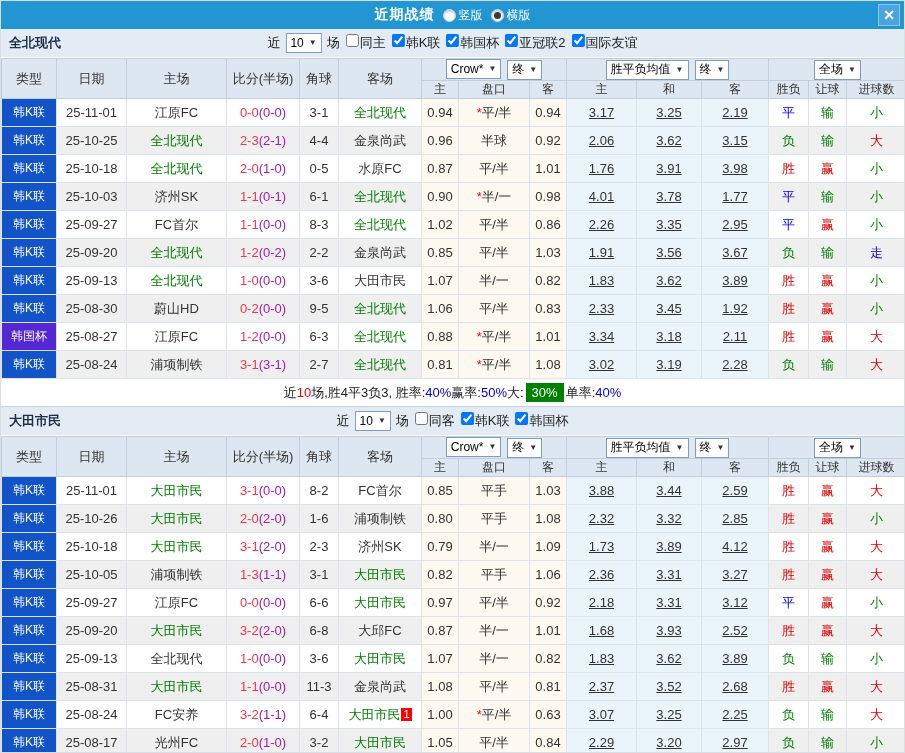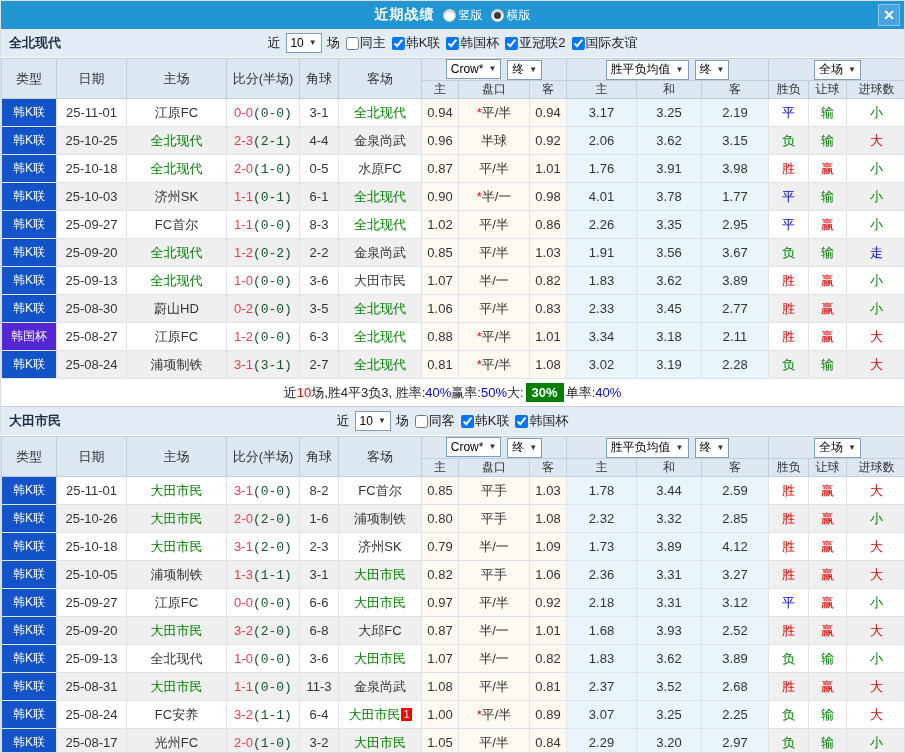--- a/index.html
+++ b/index.html
@@ -10,50 +10,50 @@
   .titlebar .title{font-weight:bold;font-size:14px;letter-spacing:1px;}
   .radio-opt{display:inline-flex;align-items:center;gap:3px;margin-left:8px;font-size:12px;cursor:pointer;}
   .radio-dot{width:11px;height:11px;border-radius:50%;background:#fff;border:1px solid #cfd6dd;box-shadow:inset 0 1px 2px rgba(0,0,0,.3);position:relative;display:inline-block;}
   .radio-dot.sel::after{content:"";position:absolute;left:2px;top:2px;right:2px;bottom:2px;border-radius:50%;background:#3a3a3a;}
   .close-btn{position:absolute;right:4px;top:3px;width:22px;height:22px;background:#4aa4dd;border:1px solid #8cc6ea;color:#fff;font-weight:bold;font-size:14px;line-height:20px;text-align:center;cursor:pointer;padding:0;}
   
   .team-bar{height:28px;background:#e3ecf5;position:relative;display:flex;align-items:center;border-bottom:1px solid #fff;border-top:1px solid #cfd8e2;}
   .team-bar:first-of-type{border-top:none;}
   .team-name{font-weight:bold;color:#1f2f4a;font-size:13px;padding-left:8px;}
   .filter{position:absolute;left:50%;transform:translateX(-50%);display:flex;align-items:center;gap:2px;font-size:13px;color:#222;white-space:nowrap;}
-  .filter label{display:inline-flex;align-items:center;cursor:pointer;}
+  .filter label{display:inline-flex;cursor:pointer;}
   .filter input[type=checkbox]{width:13px;height:13px;margin:0 1px 0 4px;}
   .select-box{display:inline-flex;align-items:center;background:#fff;border:1px solid #7f9db9;padding:0 4px;height:18px;font-size:12px;color:#000;gap:5px;margin:0 3px;cursor:pointer;}
   .select-box .arr{font-size:8px;line-height:1;color:#333;}
   
   table{border-collapse:collapse;table-layout:fixed;width:905px;font-size:13px;}
   th{background:#dde7f1;font-weight:normal;color:#333;border:1px solid #c2cedb;padding:0;}
   tr.h1 th{height:21px;}
   tr.h2 th{height:17px;font-size:12px;}
   td{border:1px solid #dde3ea;text-align:center;height:27px;padding:0;color:#333;overflow:hidden;white-space:nowrap;}
   tbody tr:nth-child(even) td{background:#efefef;}
   td.type{background:var(--league-bg,#1254c8);color:#fff;font-size:12px;}
   td.type.cup{background:var(--cup-bg,#5426d4);}
   tbody tr:nth-child(even) td.type{background:var(--league-bg,#1254c8);}
   tbody tr:nth-child(even) td.type.cup{background:var(--cup-bg,#5426d4);}
   td.beige{background:#fdf9f0 !important;}
-  td.lblue{background:#e9f4fb !important;}
+  td.lblue{background:#e9f4fb !important;text-decoration:underline;}
   .hl{color:var(--hl-green,#008000);}
   .ft{color:#f5364a;}
-  .ht{color:#14532d;font-family:Liberation Mono, monospace;}
+  .ht{color:#a21caf;}
   .star{color:#f00;}
   .o-red{color:#e00000;}
   .o-blue{color:#0000e6;}
   .o-green{color:#008000;}
   .badge1{background:#f00;color:#fff;font-size:11px;line-height:13px;padding:0 2px;margin-left:1px;display:inline-block;vertical-align:1px;}
   
   .summary{height:27px;border-bottom:1px solid #c9d2dc;display:flex;align-items:center;justify-content:center;font-size:13px;color:#222;background:#fff;}
   .summary .blue{color:#0000e6;}
   .summary .red{color:#f00;}
-  .summary .green-badge{background:#008000;color:#fff;font-weight:bold;padding:2px 6px;margin:0 2px;}
+  .summary .green-badge{background:#008000;color:#fff;font-weight:normal;padding:2px 6px;margin:0 2px;}
 </style>
 </head>
 <body>
 
 <div class="app">
   <div class="titlebar">
     <span class="title">近期战绩</span>
     <span class="radio-opt">
       <span class="radio-dot"></span>
       <span>竖版</span>
@@ -272,28 +272,28 @@
               <td class="lblue">3.89</td>
               <td class="o-red">胜</td>
               <td class="o-red">赢</td>
               <td class="o-green">小</td>
             </tr>
             <tr>
               <td class="type">韩K联</td>
               <td>25-08-30</td>
               <td class="">蔚山HD</td>
               <td><span class="ft">0-2</span><span class="ht">(0-0)</span></td>
-              <td>3-5</td>
+              <td>9-5</td>
               <td class="hl">全北现代</td>
               <td class="beige">1.06</td>
               <td class="beige">平/半</td>
               <td class="beige">0.83</td>
               <td class="lblue">2.33</td>
               <td class="lblue">3.45</td>
-              <td class="lblue">2.77</td>
+              <td class="lblue">1.92</td>
               <td class="o-red">胜</td>
               <td class="o-red">赢</td>
               <td class="o-green">小</td>
             </tr>
             <tr>
               <td class="type cup">韩国杯</td>
               <td>25-08-27</td>
               <td class="">江原FC</td>
               <td><span class="ft">1-2</span><span class="ht">(0-0)</span></td>
               <td>6-3</td>
@@ -425,21 +425,21 @@
             <tr>
               <td class="type">韩K联</td>
               <td>25-11-01</td>
               <td class="hl">大田市民</td>
               <td><span class="ft">3-1</span><span class="ht">(0-0)</span></td>
               <td>8-2</td>
               <td class="">FC首尔</td>
               <td class="beige">0.85</td>
               <td class="beige">平手</td>
               <td class="beige">1.03</td>
-              <td class="lblue">1.78</td>
+              <td class="lblue">3.88</td>
               <td class="lblue">3.44</td>
               <td class="lblue">2.59</td>
               <td class="o-red">胜</td>
               <td class="o-red">赢</td>
               <td class="o-red">大</td>
             </tr>
             <tr>
               <td class="type">韩K联</td>
               <td>25-10-26</td>
               <td class="hl">大田市民</td>
@@ -560,21 +560,21 @@
             </tr>
             <tr>
               <td class="type">韩K联</td>
               <td>25-08-24</td>
               <td class="">FC安养</td>
               <td><span class="ft">3-2</span><span class="ht">(1-1)</span></td>
               <td>6-4</td>
               <td class="hl">大田市民<span class="badge1">1</span></td>
               <td class="beige">1.00</td>
               <td class="beige"><span class="star">*</span>平/半</td>
-              <td class="beige">0.89</td>
+              <td class="beige">0.63</td>
               <td class="lblue">3.07</td>
               <td class="lblue">3.25</td>
               <td class="lblue">2.25</td>
               <td class="o-green">负</td>
               <td class="o-green">输</td>
               <td class="o-red">大</td>
             </tr>
             <tr>
               <td class="type">韩K联</td>
               <td>25-08-17</td>

